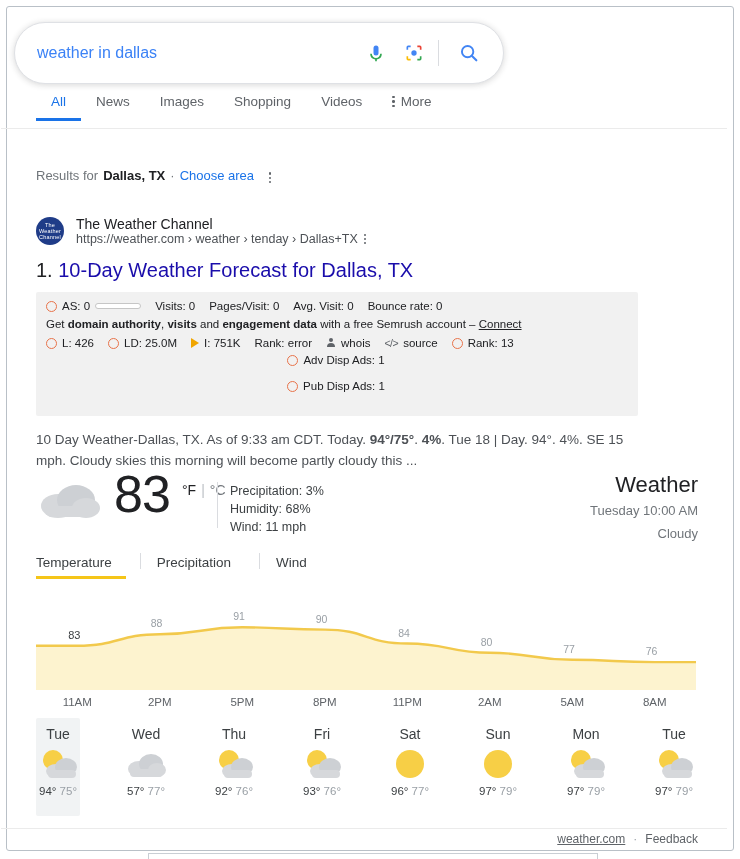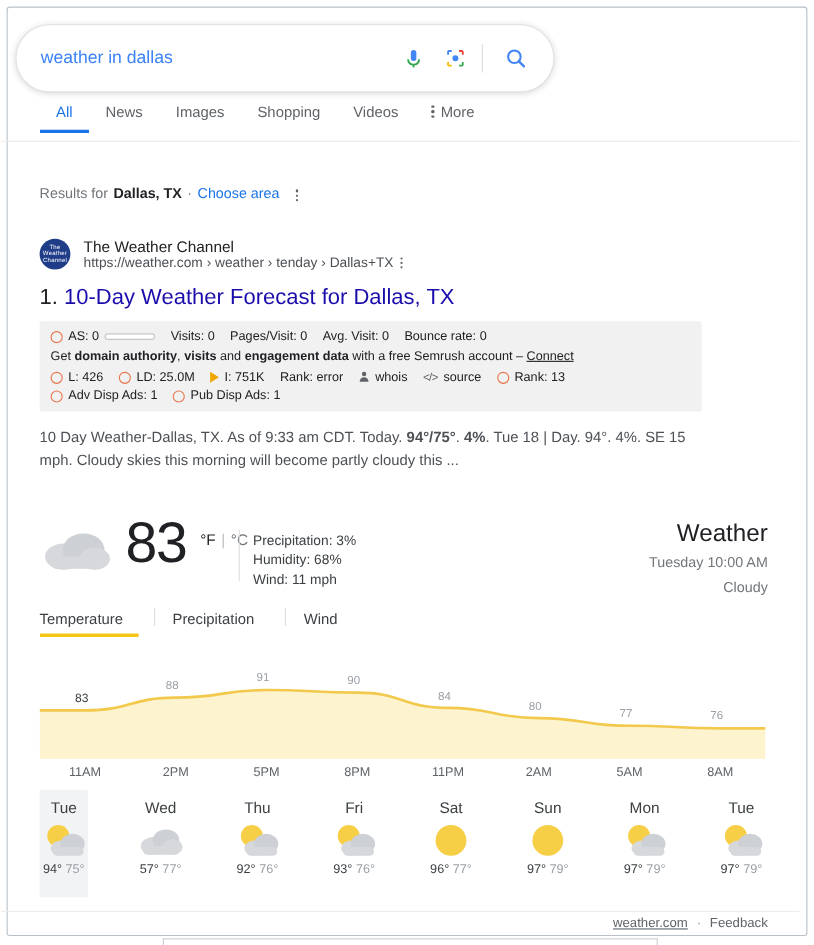--- a/index.html
+++ b/index.html
@@ -152,21 +152,21 @@
   .semrush {
     margin-top: 10px;
     width: 602px;
     background: #f1f1f1;
     border-radius: 2px;
     padding: 8px 12px 8px 10px;
     font-size: 11.5px;
     color: #202124;
   }
   .sem-row { display: flex; align-items: center; gap: 14px; margin-bottom: 5px; white-space: nowrap; }
-  .sem-row:last-child { margin-bottom: 0; }
+  .sem-row:last-child { margin-bottom: 16px; flex-direction: column; }
   .sem-item { display: flex; align-items: center; gap: 5px; }
   .sem-o {
     width: 11px; height: 11px; border-radius: 50%;
     border: 1.6px solid #e8734a; display: inline-block;
   }
   .sem-bar {
     display: inline-block;
     width: 46px; height: 6px;
     border: 1px solid #c6c6c6;
     border-radius: 3px;

